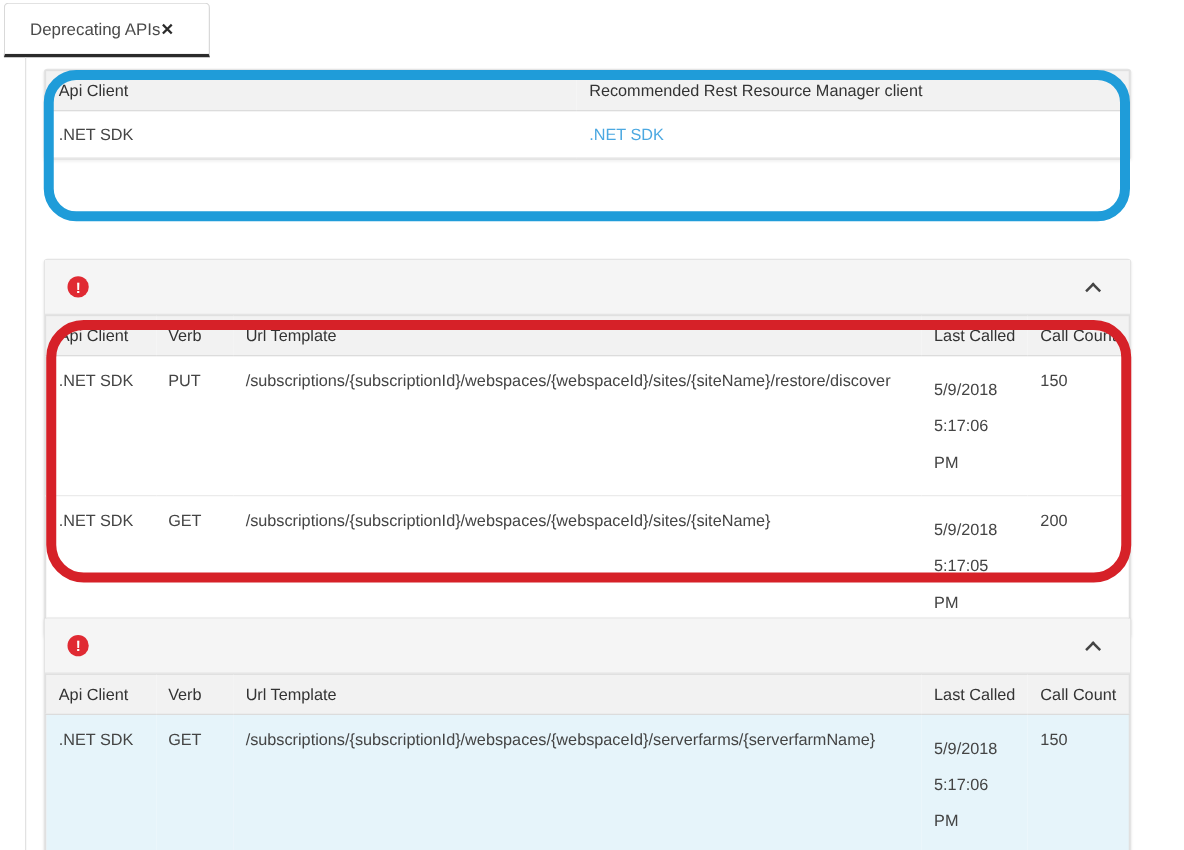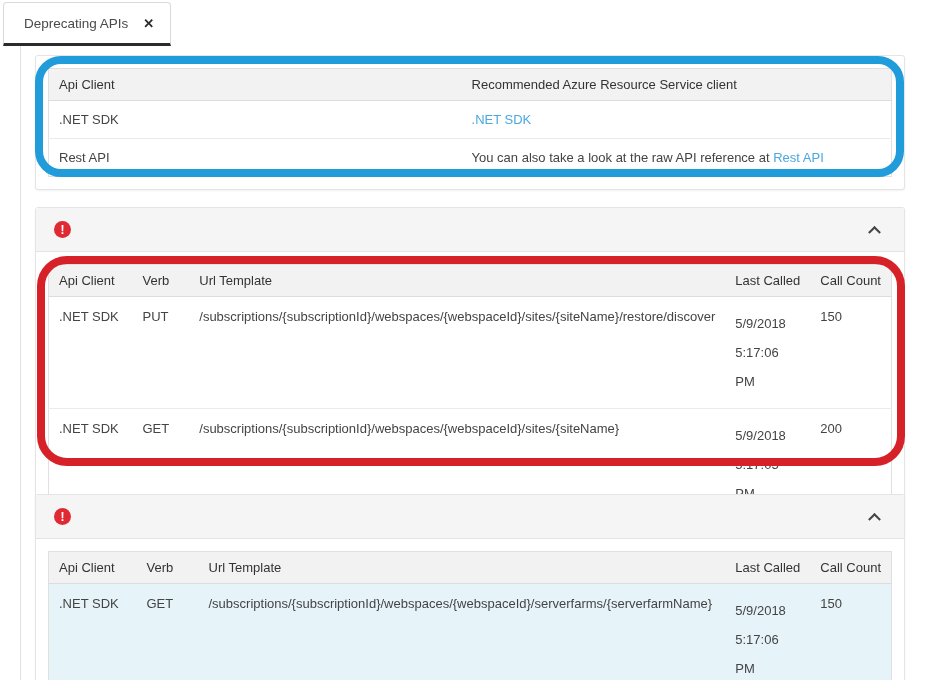--- a/index.html
+++ b/index.html
@@ -4,30 +4,30 @@
 <style>
   * { box-sizing: border-box; margin: 0; padding: 0; }
   html,body { width: 947px; height: 680px; background: #ffffff;
     font-family: "Liberation Sans", sans-serif; color: #444; overflow: hidden; }
   .stage { position: relative; width: 947px; height: 680px; background:#fff; }
 
   
   .tabbar { position: absolute; left:0; top:0; width:947px; height:47px; background:#fff; }
   .tab { position: absolute; left:3px; top:2px; height:44px; min-width:165px;
     background:#fff; border:1px solid #d9d9d9; border-bottom:3px solid #2b2b2b;
-    border-radius:4px 4px 0 0; display:flex; align-items:center; gap:15px;
+    border-radius:4px 4px 0 0; display:flex; align-items:center; 
     padding:0 16px 0 20px; font-size:13.5px; color:#4a4a4a; }
   .tab-close { font-weight:bold; color:#2b2b2b; font-size:13px; cursor:pointer; }
 
   .vline { position:absolute; left:20px; top:46px; width:1px; height:634px; background:#e2e2e2; }
 
   
   .card { position:absolute; left:35px; width:870px; background:#fff;
     border:1px solid #e4e4e4; border-radius:3px; box-shadow:0 1px 2px rgba(0,0,0,.05); }
-  .card-body { padding:12px; }
+  .card-body { }
 
   .section-header { display:flex; align-items:center; height:44px; background:#f5f5f5;
     border-bottom:1px solid #e4e4e4; padding:0 18px; }
   .err-icon { width:17px; height:17px; border-radius:50%; background:#e02a33; color:#fff;
     font-size:12px; font-weight:bold; display:flex; align-items:center; justify-content:center;
     line-height:1; flex:0 0 auto; }
   .section-title { margin-left:20px; font-size:15.5px; color:#3b3b3b; }
   .chev-btn { margin-left:auto; width:24px; height:24px; display:flex; align-items:center;
     justify-content:center; cursor:pointer; }
   .chev-up { width:9px; height:9px; border-left:2px solid #444; border-top:2px solid #444;
@@ -75,31 +75,27 @@
   </div>
 
   <div class="vline"></div>
 
   <div class="card" style="top:55px;">
     <div class="card-body">
       <table class="rec-table">
         <thead>
           <tr>
             <th class="rec-col1">Api Client</th>
-            <th>Recommended Azure Resource Service client</th>
+            <th>Recommended Rest Resource Manager client</th>
           </tr>
         </thead>
         <tbody>
           <tr>
             <td>.NET SDK</td>
             <td><span></span><a class="link">.NET SDK</a></td>
-          </tr>
-          <tr>
-            <td>Rest API</td>
-            <td><span>You can also take a look at the raw API reference at </span><a class="link">Rest API</a></td>
           </tr>
         </tbody>
       </table>
     </div>
   </div>
 
   <div class="card" style="top:207px;">
     <div class="section-header">
       <span class="err-icon">!</span>
       <span class="chev-btn">

